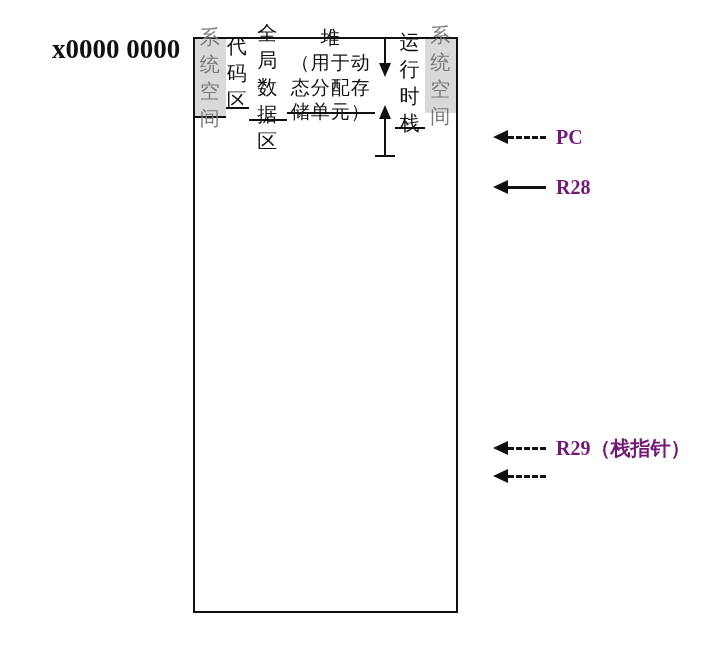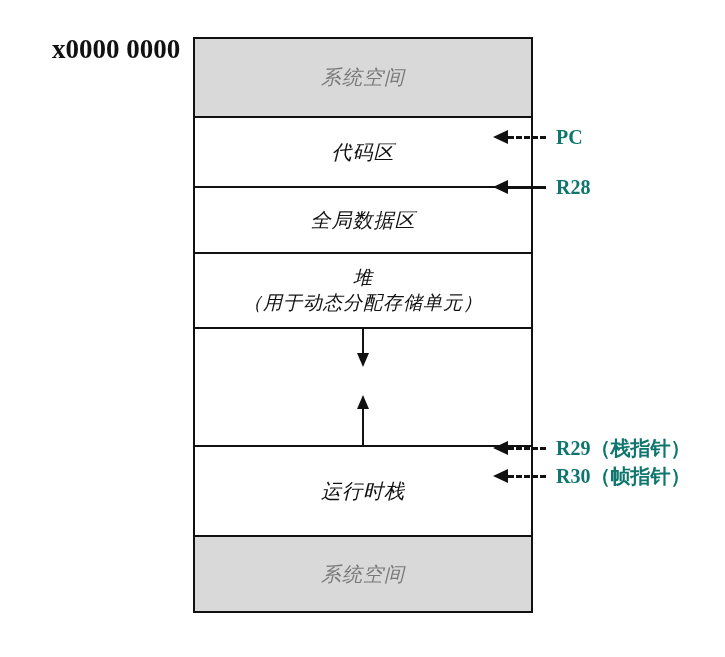--- a/index.html
+++ b/index.html
@@ -11,49 +11,48 @@
     font-family: "Liberation Serif", "DejaVu Serif", serif;
     color: #111111;
     overflow: hidden;
   }
 
   
   .membox {
     position: absolute;
     left: 193px;
     top: 37px;
-    width: 340px;
+    width: 265px;
     height: 576px;
     border: 2px solid #111111;
     box-sizing: border-box;
     display: flex;
-    flex-direction: column;
+    flex-direction: row;
     background: #ffffff;
-    font-style: italic;
   }
   .sec {
     box-sizing: border-box;
     border-bottom: 2px solid #111111;
     display: flex;
     flex-direction: column;
     align-items: center;
     justify-content: center;
     font-size: 20px;
     letter-spacing: 1px;
     text-align: center;
   }
   .sec:last-child { border-bottom: none; }
   .sec.system { background: #d9d9d9; color: #7a7a7a; }
   .sec.heap { font-size: 19px; line-height: 1.3; }
   .sec.free { justify-content: flex-start; padding: 0; }
   .sec.free svg { display: block; margin: 0 auto; }
 
   .h-system-top { height: 79px; }
   .h-code { height: 70px; text-align: center; }
-  .h-global { height: 66px; }
+  .h-global { height: 66px; margin-top: 16px; }
   .h-heap { height: 75px; }
   .h-free { height: 118px; }
   .h-stack { height: 90px; }
   .h-system-bottom { height: 74px; }
 
   
   .addr {
     position: absolute;
     font-weight: bold;
     font-size: 27px;
@@ -78,21 +77,21 @@
     border-right: 15px solid #111111;
     flex: 0 0 auto;
   }
   .ptr-line { width: 38px; height: 0; flex: 0 0 auto; }
   .ptr-line.dashed { border-top: 3px dashed #111111; }
   .ptr-line.solid  { border-top: 3px solid  #111111; }
   .ptr-label {
     margin-left: 10px;
     font-weight: bold;
     font-size: 20px;
-    color: #0f766e;
+    color: #701a75;
   }
   .p-pc  { top: 125px; }
   .p-r28 { top: 175px; }
   .p-r29 { top: 436px; }
   .p-r30 { top: 464px; }
 </style>
 </head>
 <body>
 
 <div class="canvas">
@@ -155,16 +154,15 @@
 
   <div class="pointer p-r29">
     <span class="ptr-head"></span>
     <span class="ptr-line dashed"></span>
     <span class="ptr-label">R29（栈指针）</span>
   </div>
 
   <div class="pointer p-r30">
     <span class="ptr-head"></span>
     <span class="ptr-line dashed"></span>
-    <span class="ptr-label">R30（帧指针）</span>
   </div>
 
 </div>
 
 </body></html>

